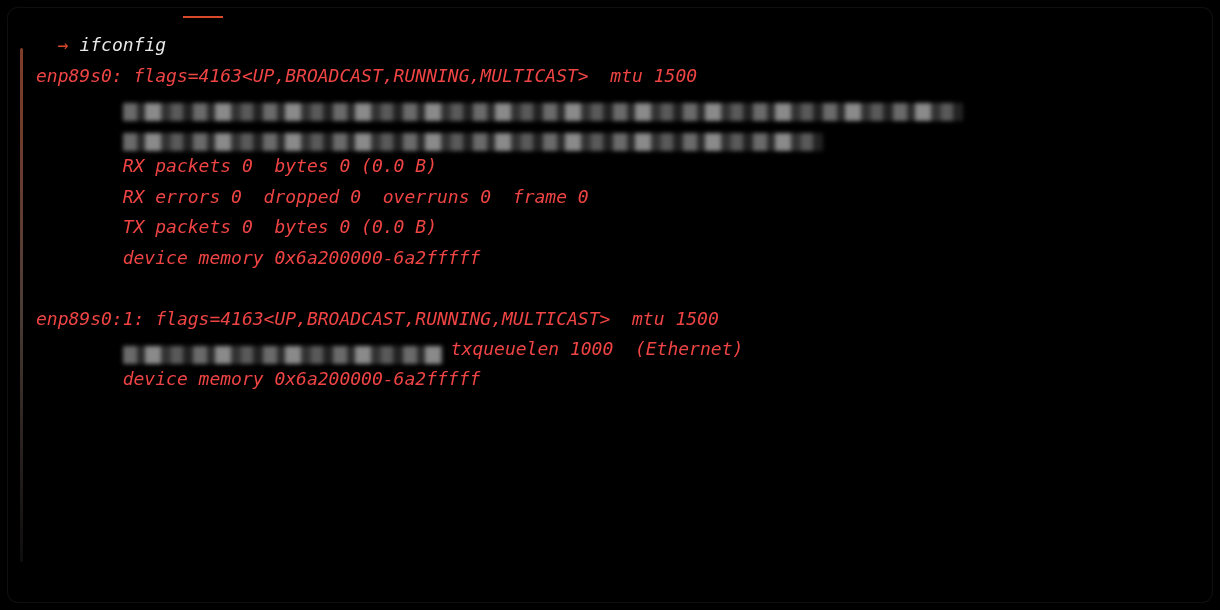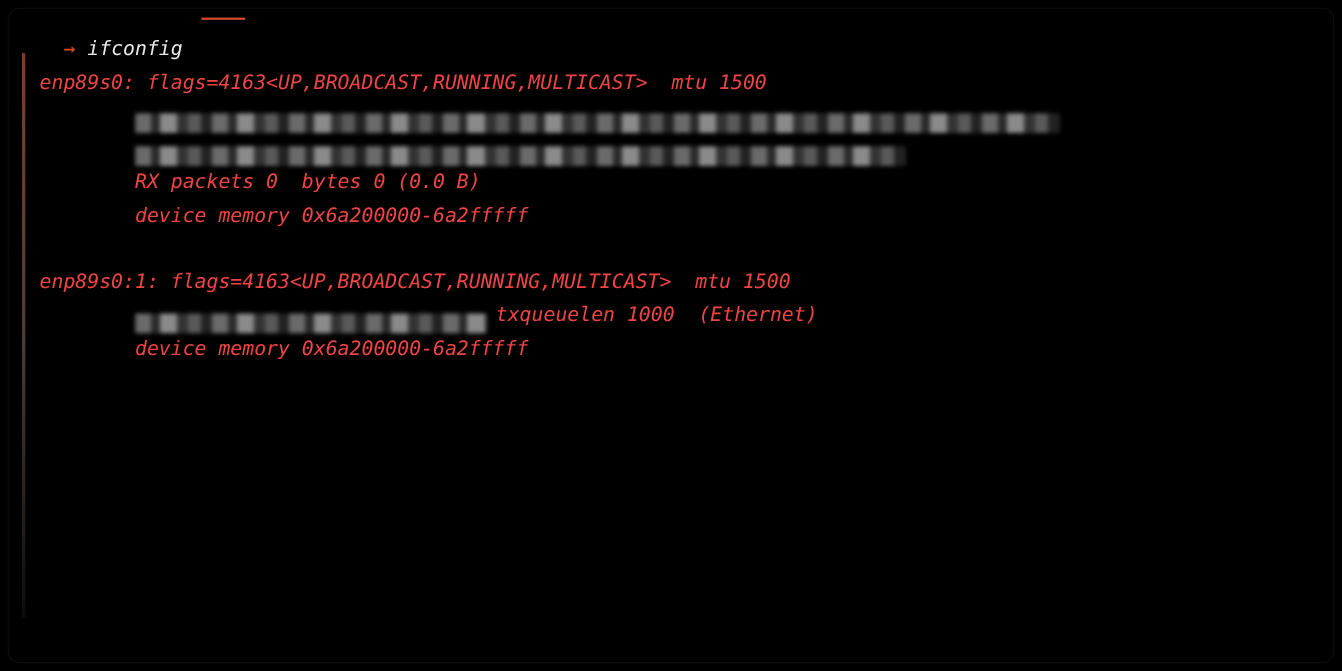--- a/index.html
+++ b/index.html
@@ -93,20 +93,22 @@
   <div class="line">enp89s0: flags=4163&lt;UP,BROADCAST,RUNNING,MULTICAST&gt;  mtu 1500</div>
 
   <div class="redacted-line">
     <span class="redacted-pad">        </span><span class="redacted" style="width:840px"></span>
   </div>
   <div class="redacted-line">
     <span class="redacted-pad">        </span><span class="redacted" style="width:700px"></span>
   </div>
 
   <div class="line">        RX packets 0  bytes 0 (0.0 B)</div>
+  <div class="line">        RX errors 0  dropped 0  overruns 0  frame 0</div>
+  <div class="line">        TX packets 0  bytes 0 (0.0 B)</div>
   <div class="line">        device memory 0x6a200000-6a2fffff</div>
 
   <div class="blank"></div>
 
   <div class="line">enp89s0:1: flags=4163&lt;UP,BROADCAST,RUNNING,MULTICAST&gt;  mtu 1500</div>
 
   <div class="redacted-line">
     <span class="redacted-pad">        </span><span class="redacted" style="width:320px"></span><span class="line" style="margin-left:8px">txqueuelen 1000  (Ethernet)</span>
   </div>
 

